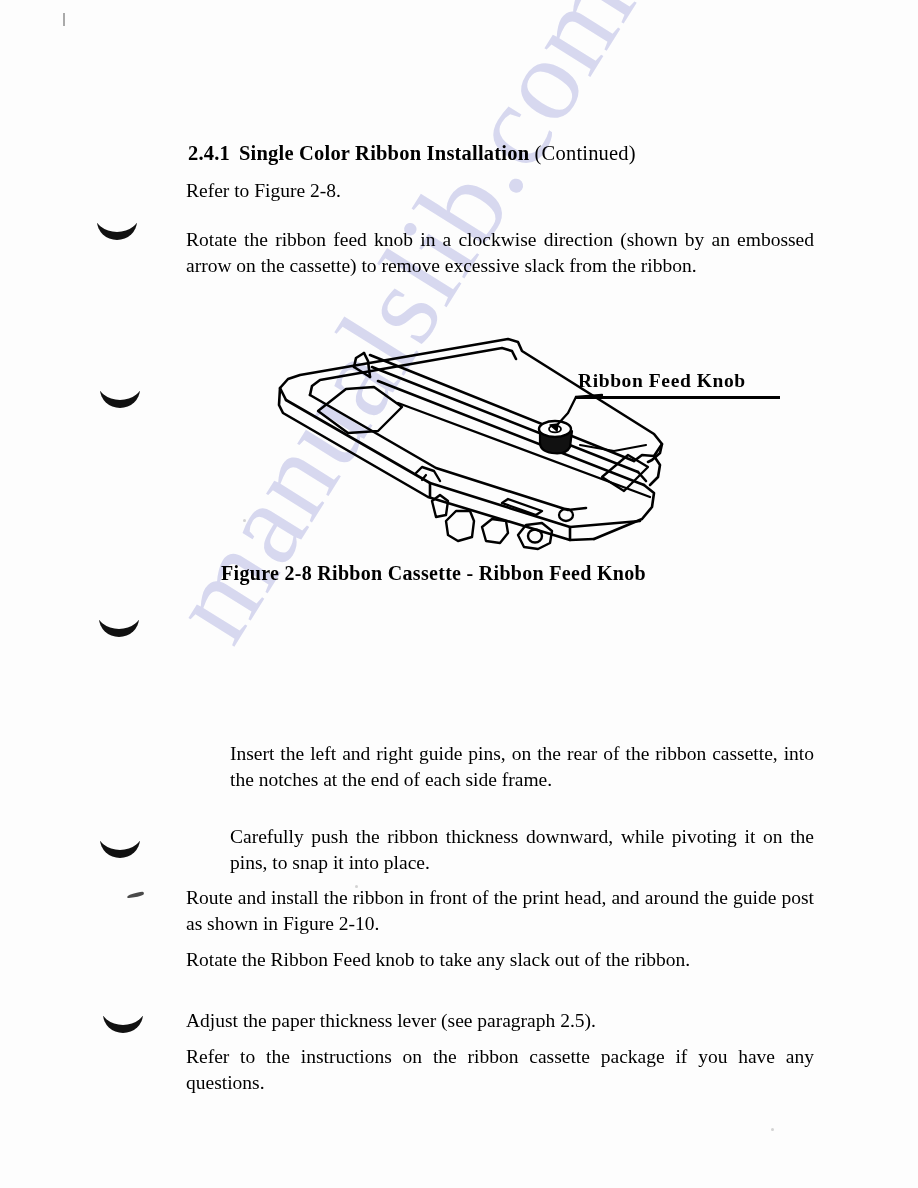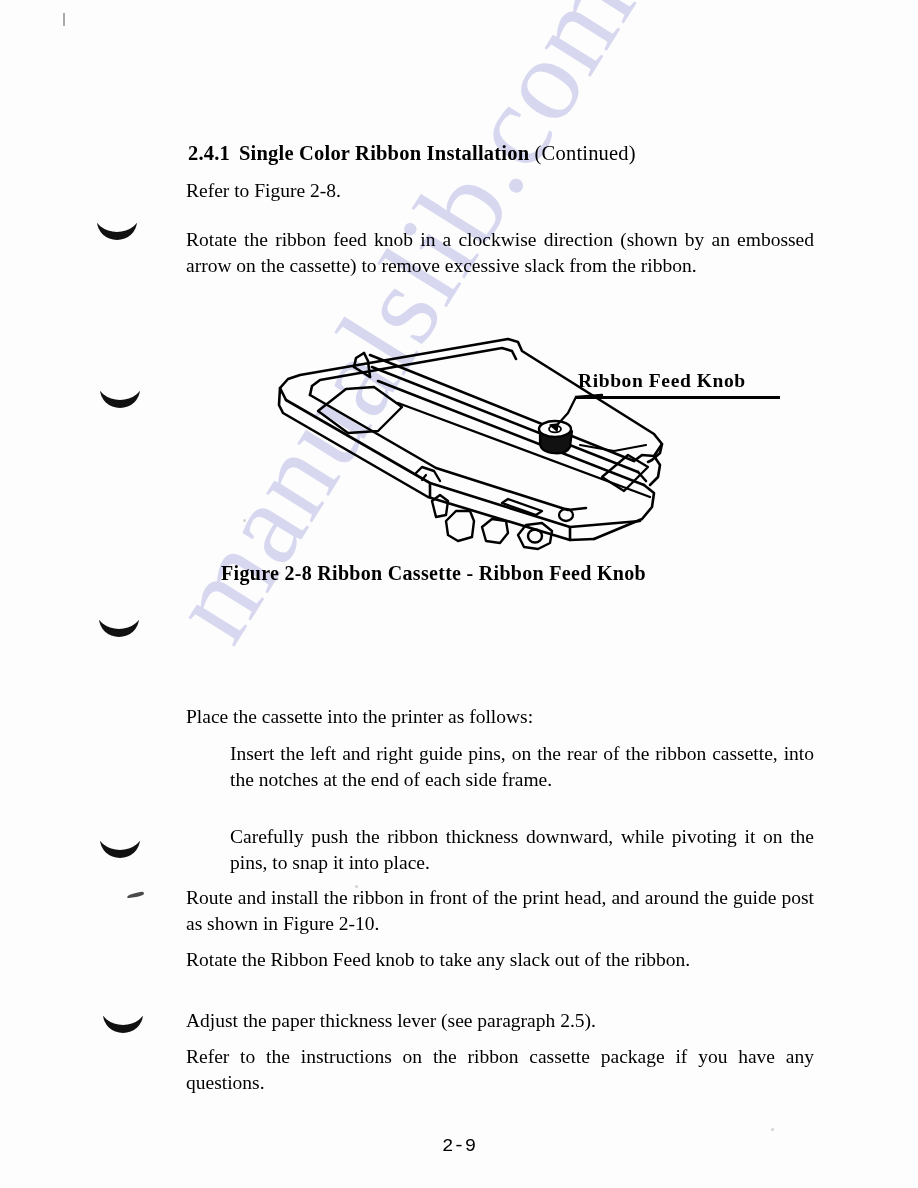--- a/index.html
+++ b/index.html
@@ -286,23 +286,20 @@
         <path d="M 330 120 L 364 126 L 396 120" stroke="#000" stroke-width="2.2"></path>
       </svg>
     </div>
 
     <div class="callout-label">Ribbon Feed Knob</div>
     <div class="callout-rule"></div>
 
     <div class="fig-caption">Figure 2-8  Ribbon Cassette - Ribbon Feed Knob</div>
 
 
-    <div class="blk" style="top:704px;">
-      <p class="para last-flush">Place the cassette into the printer as follows:</p>
-    </div>
 
     <div class="blk indent" style="top:741px;">
       <p class="para">Insert the left and right guide pins, on the rear of the ribbon cassette, into the notches at the end of each side frame.</p>
     </div>
 
     <div class="blk indent" style="top:824px;">
       <p class="para">Carefully push the ribbon thickness downward, while pivoting it on the pins, to snap it into place.</p>
     </div>
 
     <div class="blk" style="top:885px;">
@@ -314,16 +311,15 @@
     </div>
 
     <div class="blk" style="top:1008px;">
       <p class="para last-flush">Adjust the paper thickness lever (see paragraph 2.5).</p>
     </div>
 
     <div class="blk" style="top:1044px;">
       <p class="para">Refer to the instructions on the ribbon cassette package if you have any questions.</p>
     </div>
 
-    <div class="page-number">2-9</div>
 
   </div>
 </div>
 
 </body></html>

